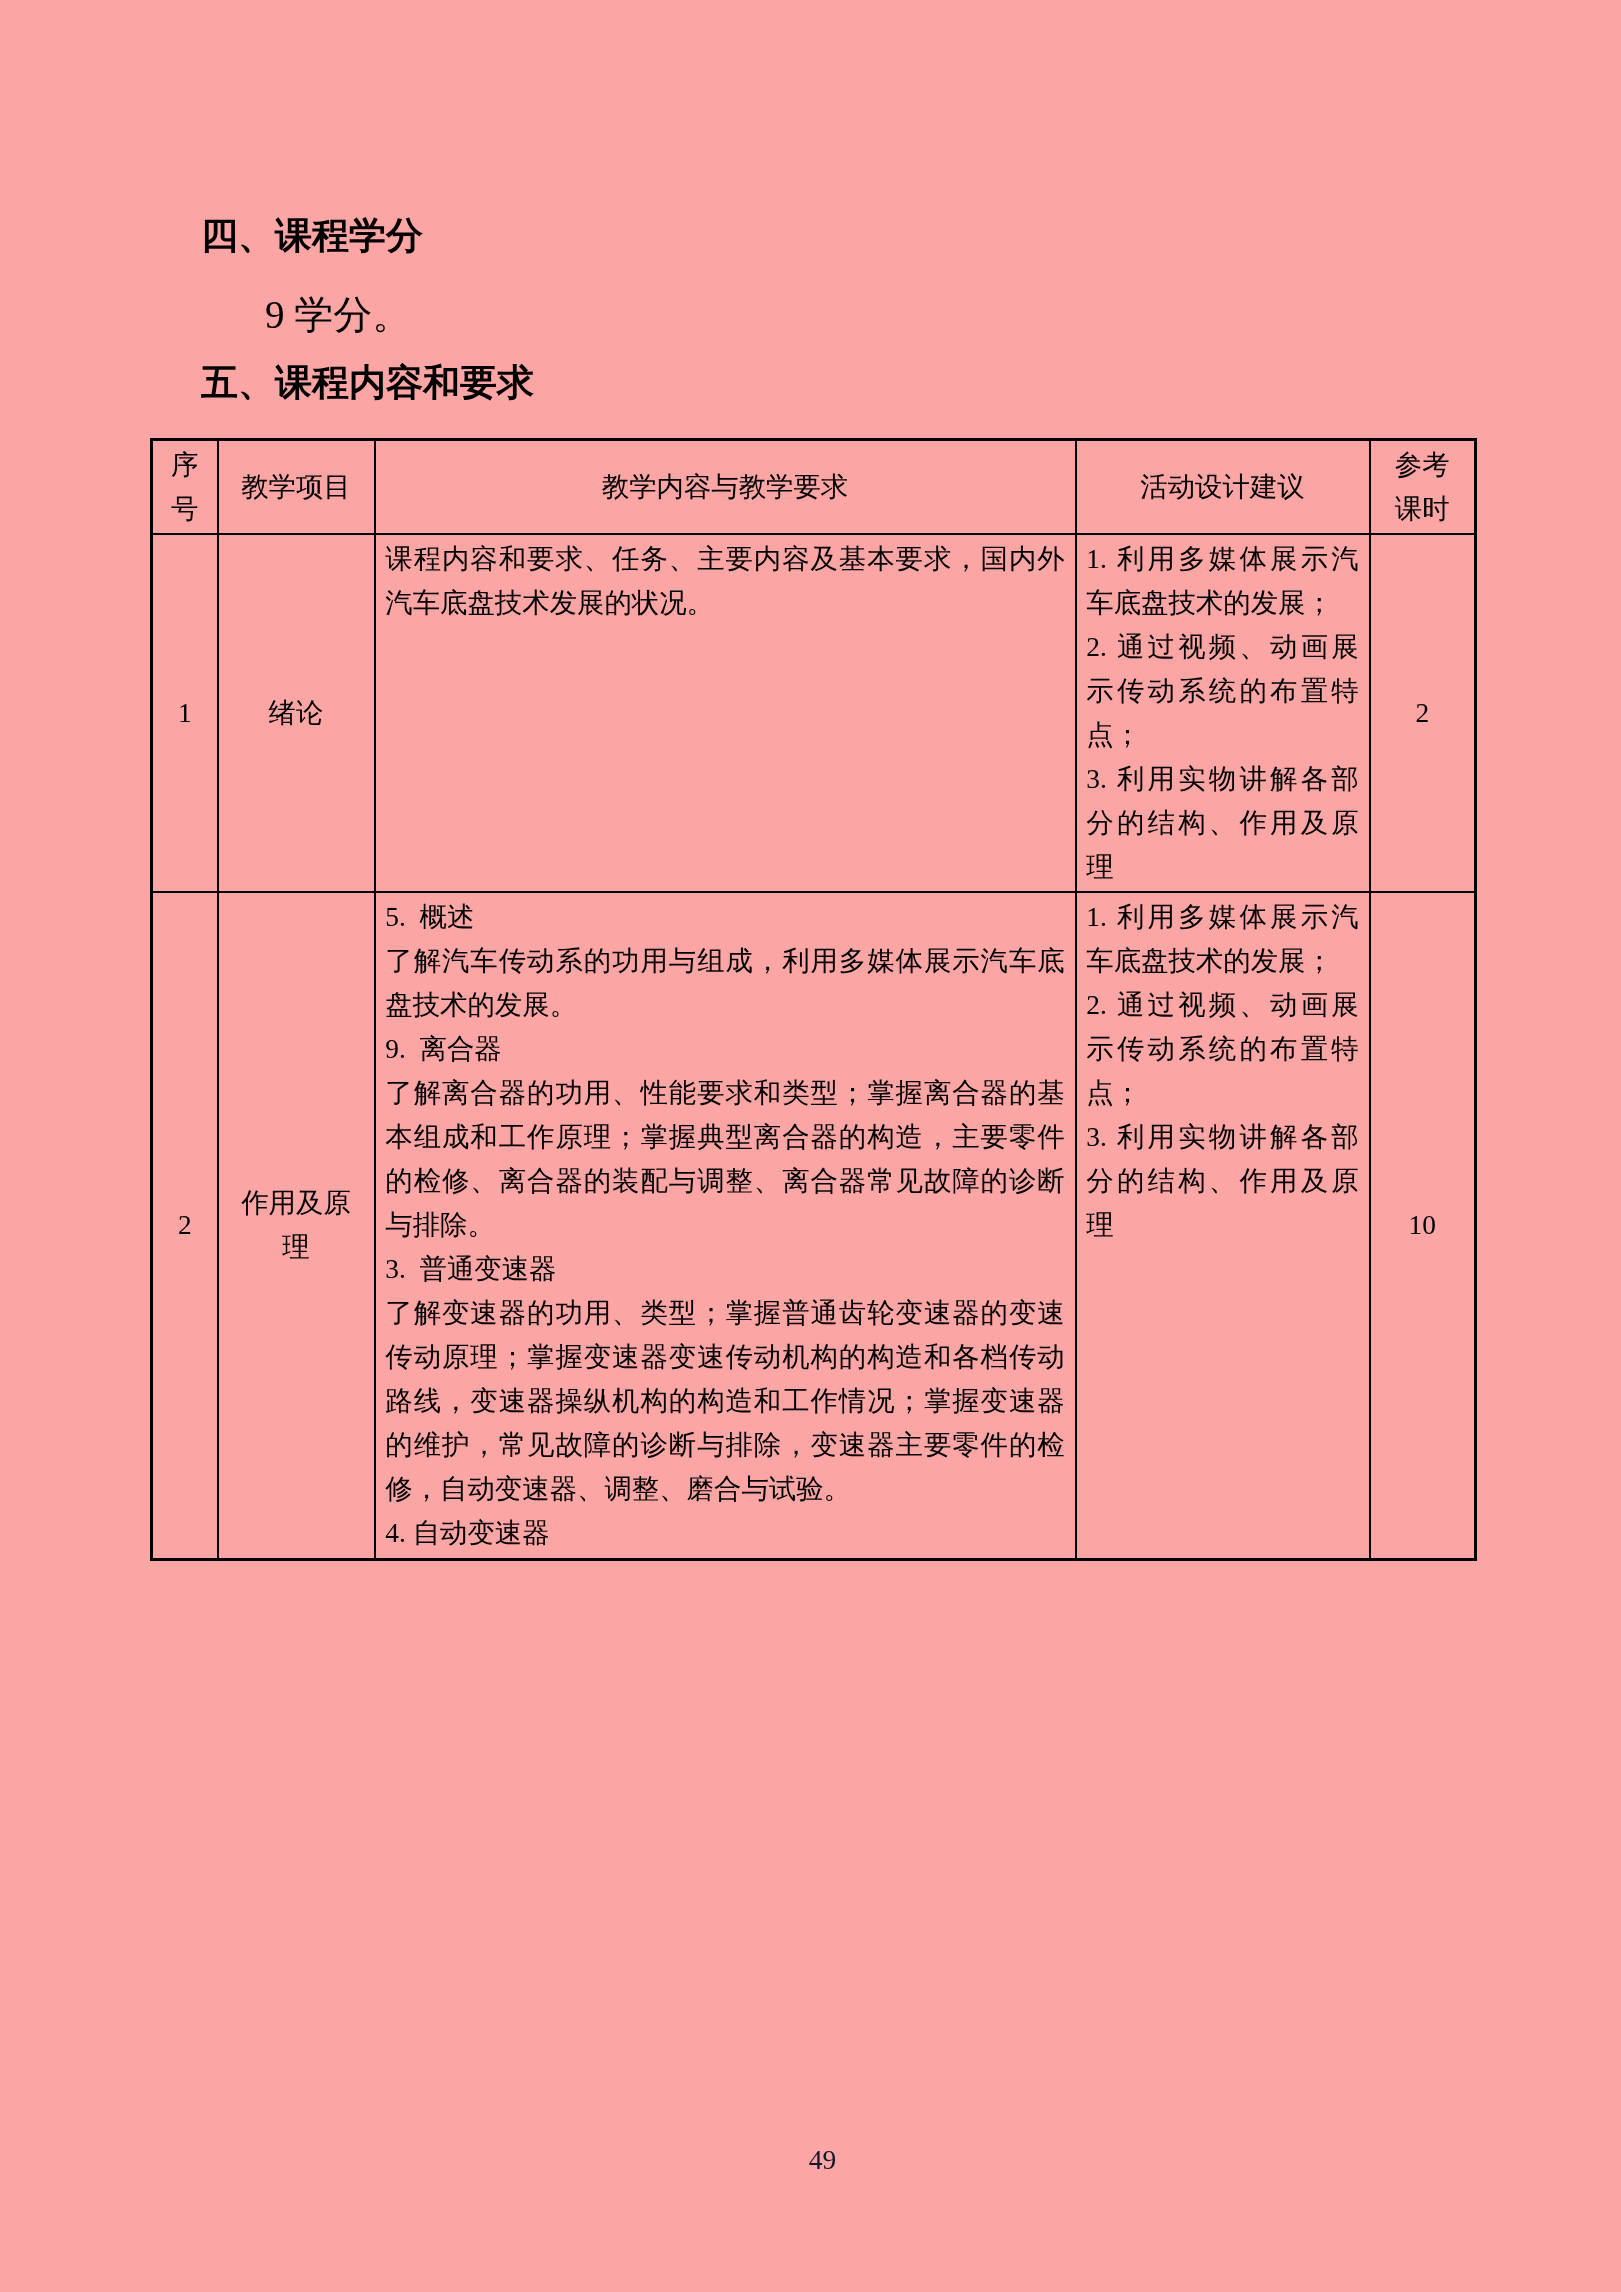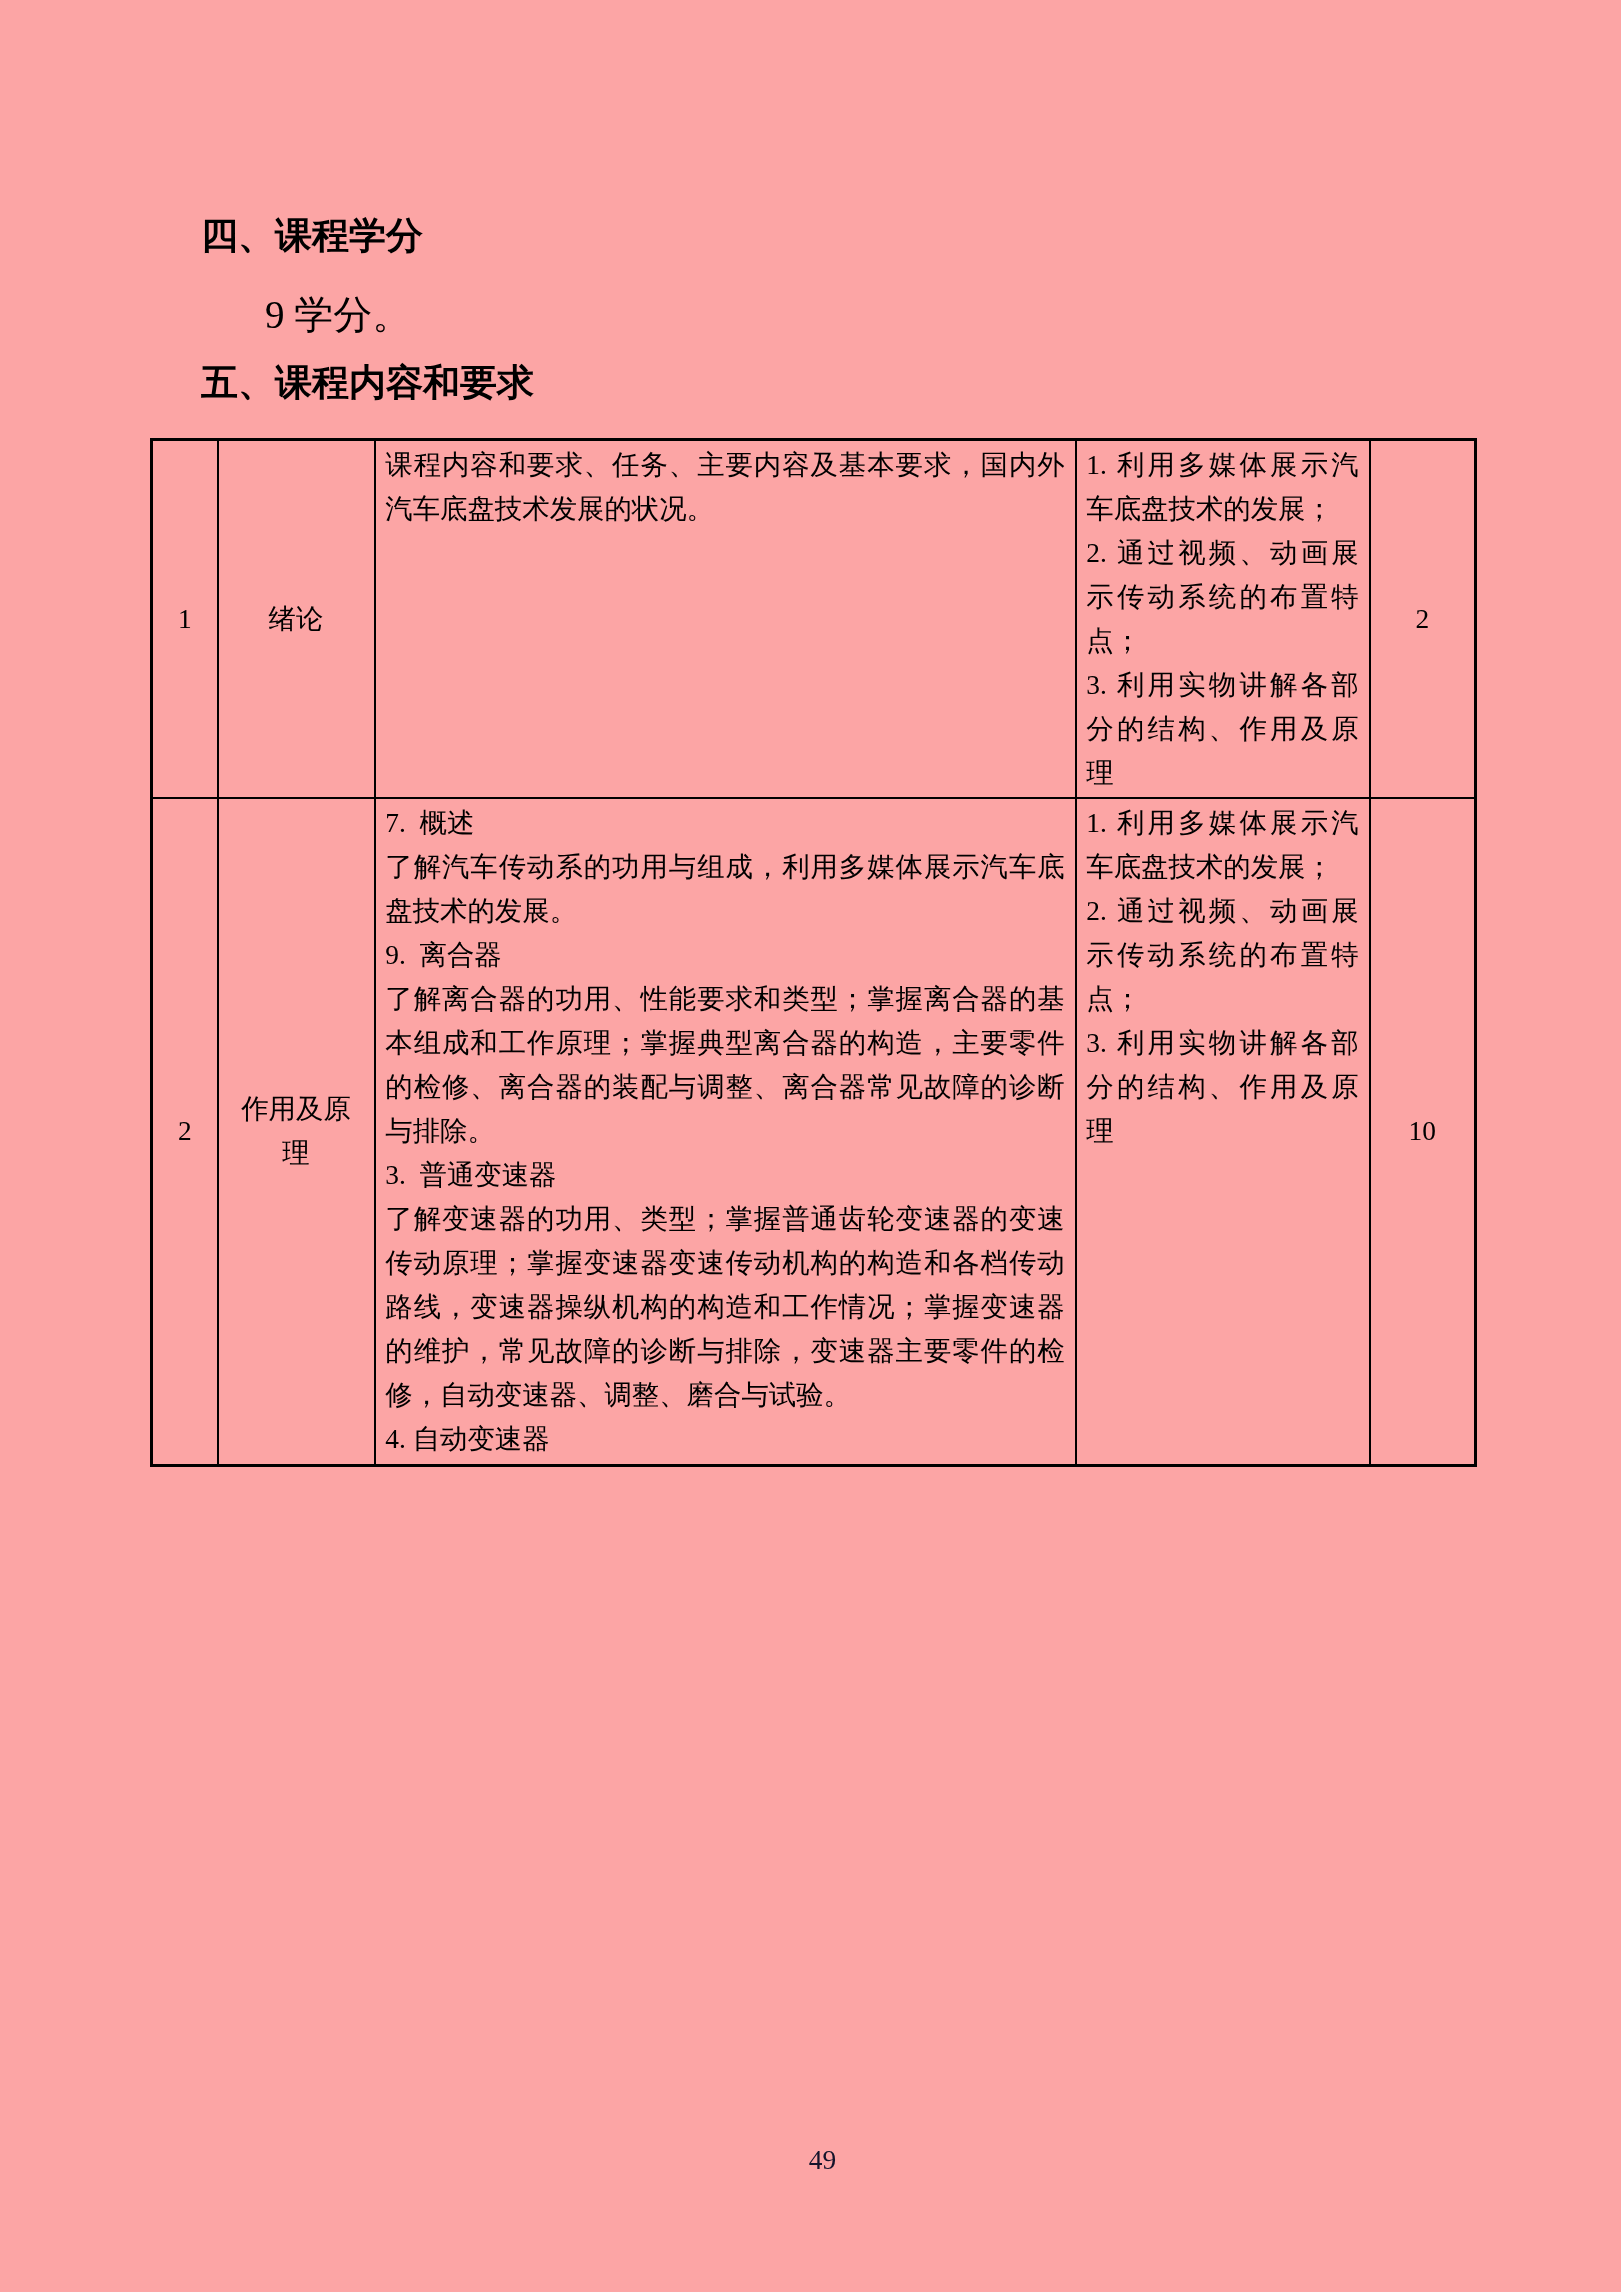--- a/index.html
+++ b/index.html
@@ -101,20 +101,37 @@
 
   <table class="course-table">
     <colgroup>
       <col class="col-no">
       <col class="col-project">
       <col class="col-content">
       <col class="col-activity">
       <col class="col-hours">
     </colgroup>
     <tbody>
+      <tr class="header-row">
+        <th class="v-mid hdr">
+          <span class="wrap-narrow">序号</span>
+        </th>
+        <th class="v-mid hdr">
+          <span>教学项目</span>
+        </th>
+        <th class="v-mid hdr">
+          <span>教学内容与教学要求</span>
+        </th>
+        <th class="v-mid hdr">
+          <span>活动设计建议</span>
+        </th>
+        <th class="v-mid hdr">
+          <span class="wrap-two">参考课时</span>
+        </th>
+      </tr>
 
       <tr class="row-1">
         <td class="v-mid c-num">1</td>
         <td class="v-mid c-project">绪论</td>
         <td class="v-top cell-lines">
             <p>课程内容和要求、任务、主要内容及基本要求，国内外汽车底盘技术发展的状况。</p>
           </td>
         <td class="v-top cell-lines">
             <p>1. 利用多媒体展示汽车底盘技术的发展；</p>
             <p>2. 通过视频、动画展示传动系统的布置特点；</p>
@@ -122,21 +139,21 @@
           </td>
         <td class="v-mid c-hours">2</td>
       </tr>
 
       <tr class="row-2">
         <td class="v-mid c-num">2</td>
         <td class="v-mid c-project">
           <span class="wrap-four">作用及原理</span>
         </td>
         <td class="v-top cell-lines">
-            <p>7.  概述</p>
+            <p>5.  概述</p>
             <p>了解汽车传动系的功用与组成，利用多媒体展示汽车底盘技术的发展。</p>
             <p>9.  离合器</p>
             <p>了解离合器的功用、性能要求和类型；掌握离合器的基本组成和工作原理；掌握典型离合器的构造，主要零件的检修、离合器的装配与调整、离合器常见故障的诊断与排除。</p>
             <p>3.  普通变速器</p>
             <p>了解变速器的功用、类型；掌握普通齿轮变速器的变速传动原理；掌握变速器变速传动机构的构造和各档传动路线，变速器操纵机构的构造和工作情况；掌握变速器的维护，常见故障的诊断与排除，变速器主要零件的检修，自动变速器、调整、磨合与试验。</p>
             <p>4. 自动变速器</p>
           </td>
         <td class="v-top cell-lines">
             <p>1. 利用多媒体展示汽车底盘技术的发展；</p>
             <p>2. 通过视频、动画展示传动系统的布置特点；</p>

